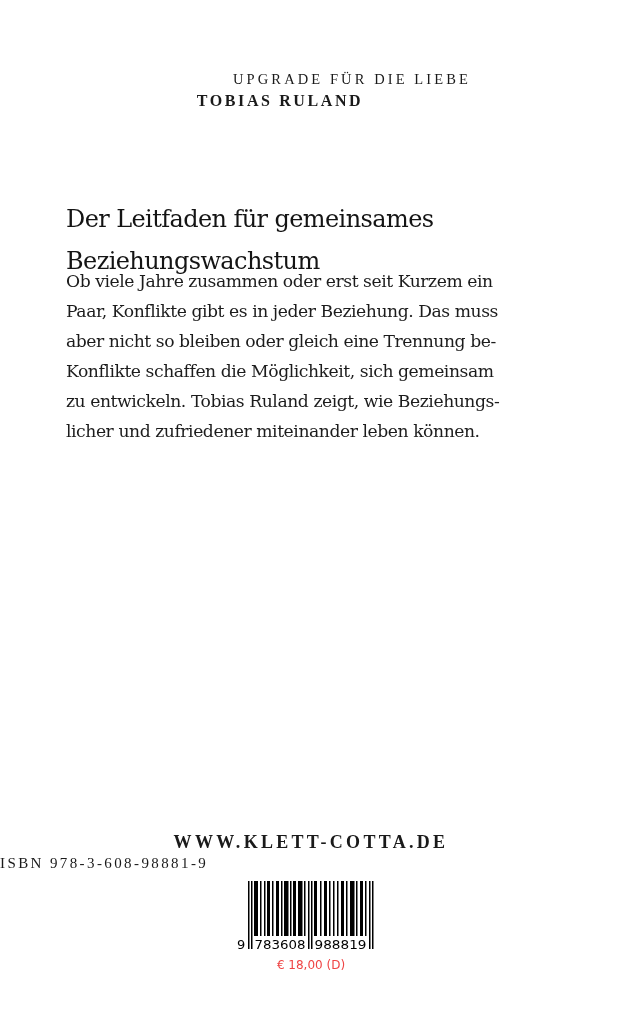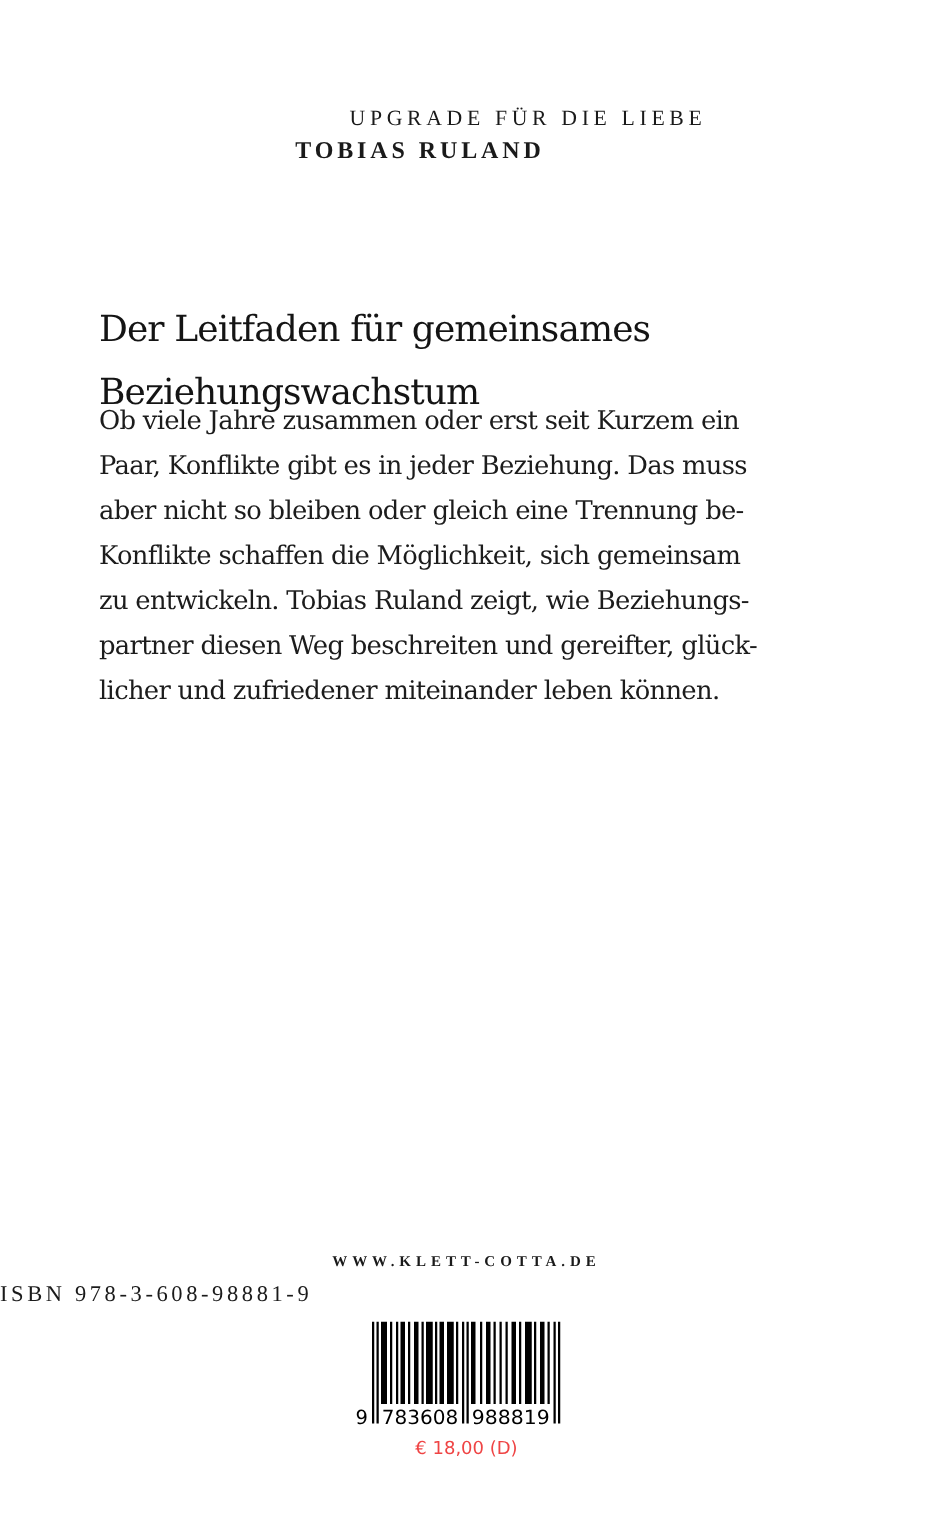--- a/index.html
+++ b/index.html
@@ -21,21 +21,21 @@
   }
   .headline div { white-space: nowrap; }
   .blurb {
     position: absolute; top: 266px; left: 66px; width: 500px;
     font-family: "DejaVu Serif", serif; font-size: 17.2px; line-height: 30px;
     letter-spacing: -0.45px; color: #1c1c1c;
   }
   .blurb div { white-space: nowrap; }
   .website {
     position: absolute; top: 832px; left: 0; width: 622px; text-align: center;
-    font-family: "Liberation Serif", serif; font-weight: bold; font-size: 10px;
+    font-family: "Liberation Serif", serif; font-weight: bold; font-size: 18px;
     letter-spacing: 3.3px; line-height: 20px;
   }
   .isbn {
     position: absolute; top: 853px; left: 0; width: 622px; text-align: left;
     font-family: "Liberation Serif", serif; font-size: 15px;
     letter-spacing: 2.4px; line-height: 20px;
   }
   .barcode {
     position: absolute; top: 881px; left: 236px; width: 152px; height: 72px;
   }
@@ -56,21 +56,20 @@
   <div>Der Leitfaden für gemeinsames</div>
   <div>Beziehungswachstum</div>
 </div>
 
 <div class="blurb">
   <div>Ob viele Jahre zusammen oder erst seit Kurzem ein</div>
   <div>Paar, Konflikte gibt es in jeder Beziehung. Das muss</div>
   <div>aber nicht so bleiben oder gleich eine Trennung be-</div>
   <div>Konflikte schaffen die Möglichkeit, sich gemeinsam</div>
   <div>zu entwickeln. Tobias Ruland zeigt, wie Beziehungs-</div>
-  <div>partner diesen Weg beschreiten und gereifter, glück-</div>
   <div>licher und zufriedener miteinander leben können.</div>
 </div>
 
 <div class="website">WWW.KLETT-COTTA.DE</div>
 <div class="isbn">ISBN 978-3-608-98881-9</div>
 
 <div class="barcode">
   <svg width="152" height="72" viewBox="0 0 152 72" xmlns="http://www.w3.org/2000/svg">
     <g fill="#000">
 

